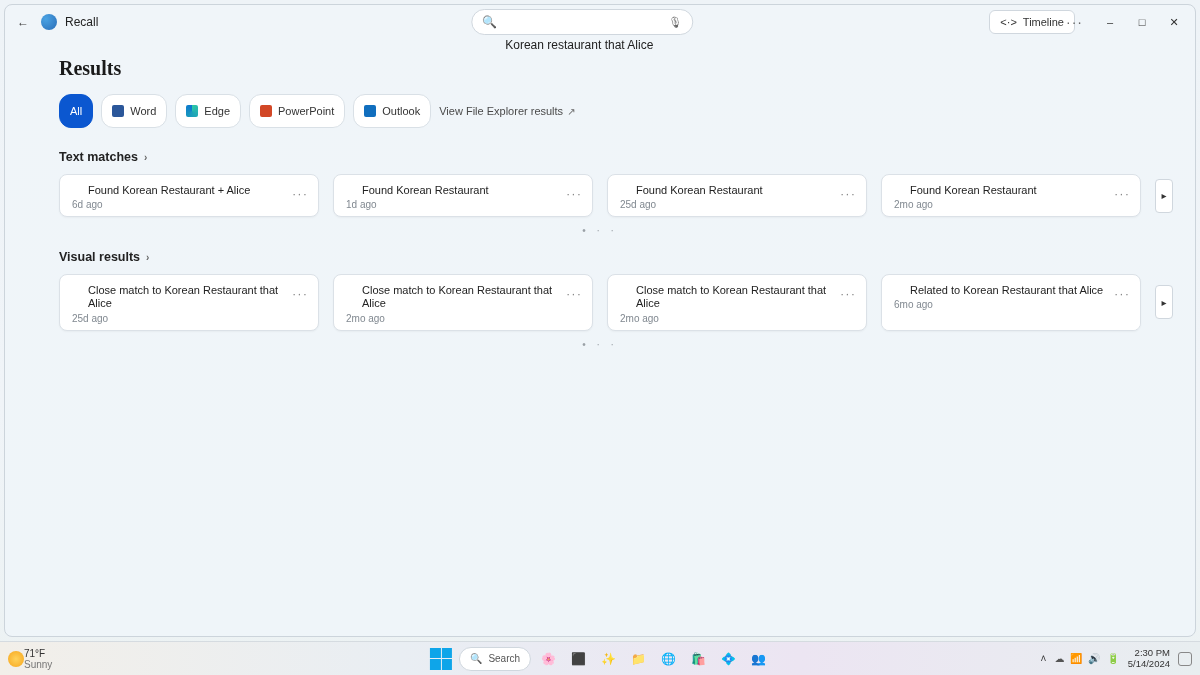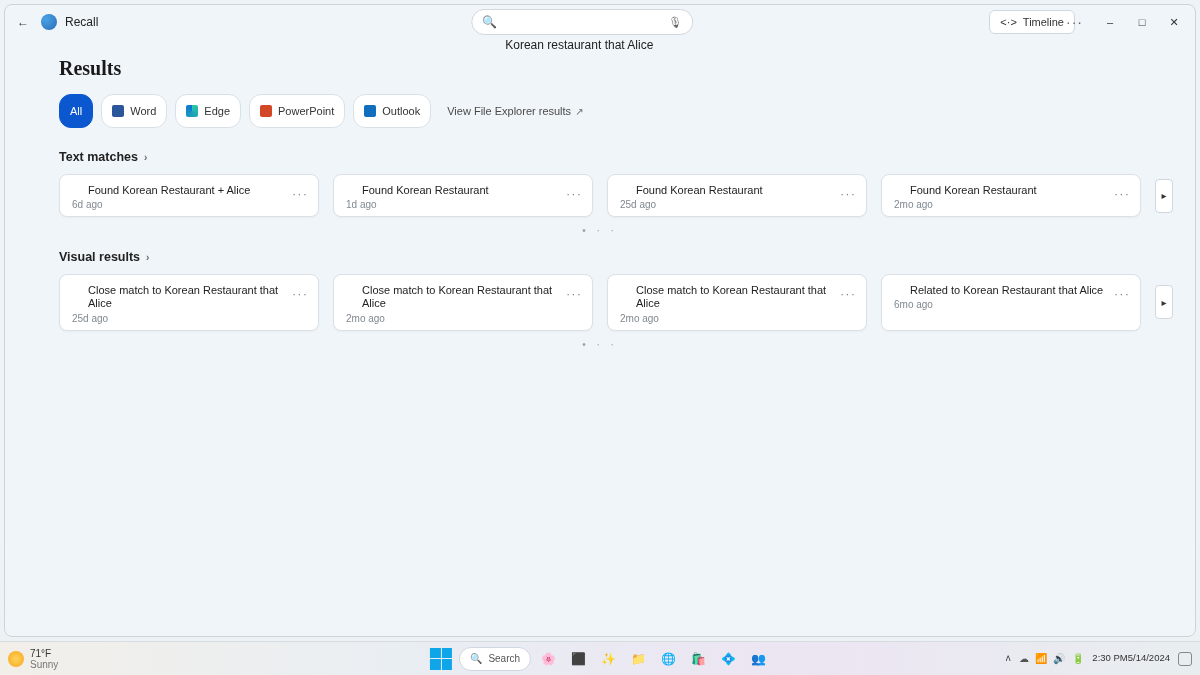--- a/index.html
+++ b/index.html
@@ -25,21 +25,21 @@
 .content { padding: 18px 54px 0 54px; }
 .h1 { font-size: 20px; font-weight:600; color:#1a1a1a; margin-bottom:14px;font-family:Liberation Serif, serif;}
 .filters { display:flex; gap:8px; align-items:center; margin-bottom:22px;}
 .pill { height:14px; border-radius:12px; background:#fff; border:1px solid #d9e0e6; display:flex; align-items:center; gap:6px; padding:16px 10px; font-size:11px; color:#333;}
 .pill.active { background:#0b57d0; color:#fff; border-color:#0b57d0;}
 .pill .pi { width:12px; height:12px; border-radius:2px; display:inline-block;}
 .pi.word { background:#2b579a;}
 .pi.edge { background: conic-gradient(#2dc8a5,#0b75d0);}
 .pi.ppt { background:#d24726;}
 .pi.outlook { background:#106ebe;}
-.link { font-size:11px; color:#4a4a4a; display:flex; align-items:center; gap:4px; margin-left:8px;}
+.link { font-size:11px; color:#4a4a4a; display:flex; align-items:center; gap:4px; margin-left:0;}
 .ext-icon { font-size:10px; color:#666;}
 
 .section-h { display:flex; align-items:center; gap:6px; font-size:12.5px; font-weight:600; color:#222; margin-bottom:10px;}
 .chev { color:#666; font-size:10px;}
 
 .cards-wrap { position:relative; }
 .cards { display:flex; gap:14px; }
 .card { flex:1; background:#fff; border:1px solid #dbe1e7; border-radius:8px; overflow:hidden; display:flex; flex-direction:column; box-shadow:0 1px 2px rgba(0,0,0,0.04);}
 .card-head { padding:9px 10px 6px 12px; display:flex; justify-content:space-between; align-items:flex-start;}
 .card-title { font-size:11px; color:#222; font-weight:500; line-height:1.2;padding-left:16px;}
@@ -69,30 +69,30 @@
 
 .th6{background:#fff;}
 
 .th7{background:#1f1a16;}
 
 .th8{background:#fff;}
 .th8 .tbl{position:absolute;inset:20px 12px 8px 12px;display:flex;flex-direction:column;gap:3px;}
 
 
 .taskbar { position:absolute; bottom:0; left:0; right:0; height:34px; background:linear-gradient(90deg,#f2efe9, #e9eef3, #ece5f2, #e8eef0); border-top:1px solid #d5dbe0; display:flex; align-items:center; padding:0 8px;}
-.tb-weather{display:flex;align-items:center;gap:6px;font-size:10px;color:#333;}
+.tb-weather{display:flex;align-items:center;gap:0;font-size:10px;color:#333;}
 .tb-weather .sun{width:16px;height:16px;background:radial-gradient(circle,#ffd25a,#f7a61e);border-radius:50%;}
 .tb-center{position:absolute;left:50%;transform:translateX(-50%);display:flex;align-items:center;gap:6px;}
 .tsk{width:24px;height:24px;border-radius:4px;display:flex;align-items:center;justify-content:center;font-size:12px;}
 .start{width:22px;height:22px;display:grid;grid-template-columns:1fr 1fr;grid-template-rows:1fr 1fr;gap:1px;}
 .start span:nth-child(1){background:#0ea5e9;} .start span:nth-child(2){background:#0ea5e9;} .start span:nth-child(3){background:#0ea5e9;} .start span:nth-child(4){background:#0ea5e9;}
 .tsearch{height:24px;border-radius:12px;background:#fff;border:1px solid #d0d7de;display:flex;align-items:center;gap:6px;padding:0 10px;font-size:10px;color:#555;}
 .tb-right{margin-left:auto;display:flex;align-items:center;gap:8px;font-size:10px;color:#333;}
 .tray-icons{display:flex;gap:6px;color:#555;font-size:10px;}
-.clock{display:flex;flex-direction:row;align-items:flex-end;line-height:1.1;font-size:9.5px;}
+.clock{display:flex;flex-direction:column;align-items:flex-end;line-height:1.1;font-size:9.5px;}
 .notif{width:14px;height:14px;border:1px solid #888;border-radius:3px;}
 </style>
 </head>
 <body>
 
 <div class="window">
   <div class="titlebar">
     <div class="tb-left">
       <div class="tb-back">←</div>
       <div class="tb-icon"></div>

